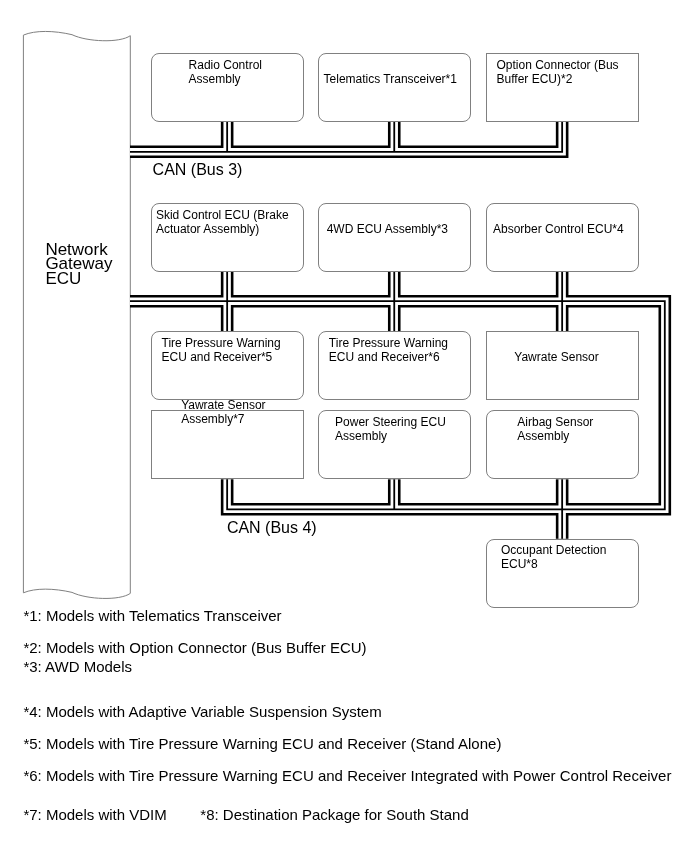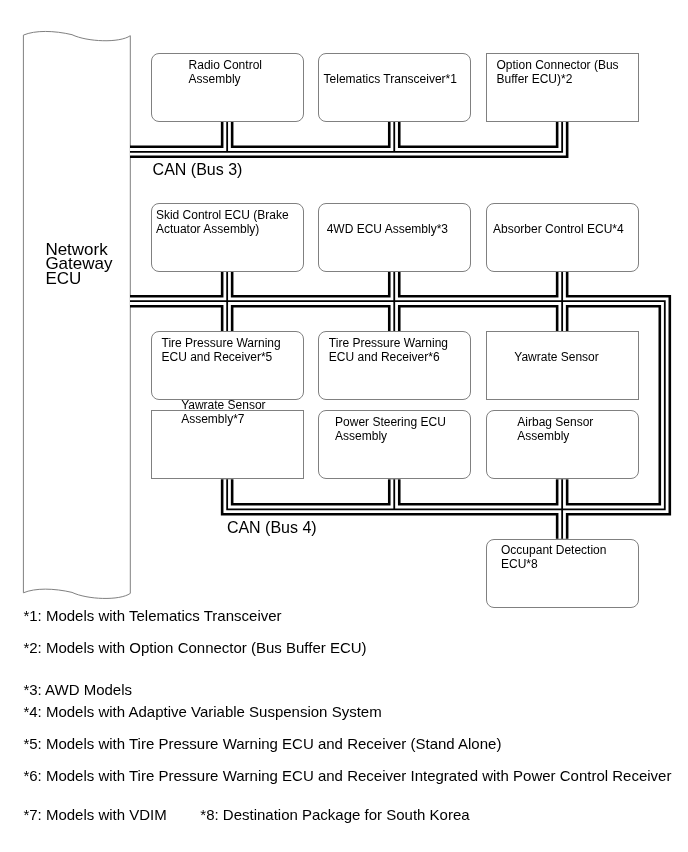--- a/index.html
+++ b/index.html
@@ -105,23 +105,23 @@
       <div class="ecu-text" style="left: 486.9px; top: 543.1px; width: 133.7px;"><span>Occupant Detection
 ECU*8</span></div>
     </div>
   <div id="labels-layer">
       <div class="bus-label" style="left: 152.6px; top: 164.3px;">CAN (Bus 3)</div>
       <div class="bus-label" style="left: 226.9px; top: 521.7px;">CAN (Bus 4)</div>
     </div>
   <div id="footnote-layer">
       <div class="footnote" style="left: 23.4px; top: 610.4px;">*1: Models with Telematics Transceiver</div>
       <div class="footnote" style="left: 23.4px; top: 642.1px;">*2: Models with Option Connector (Bus Buffer ECU)</div>
-      <div class="footnote" style="left: 23.4px; top: 684px;">*3: AWD Models</div>
+      <div class="footnote" style="left: 23.4px; top: 661px;">*3: AWD Models</div>
       <div class="footnote" style="left: 23.4px; top: 705.8px;">*4: Models with Adaptive Variable Suspension System</div>
       <div class="footnote" style="left: 23.4px; top: 737.7px;">*5: Models with Tire Pressure Warning ECU and Receiver (Stand Alone)</div>
       <div class="footnote" style="left: 23.4px; top: 769.8px;">*6: Models with Tire Pressure Warning ECU and Receiver Integrated with Power Control Receiver</div>
       <div class="footnote" style="left: 23.4px; top: 808.6px;">*7: Models with VDIM</div>
-      <div class="footnote" style="left: 200.3px; top: 808.6px;">*8: Destination Package for South Korea</div>
+      <div class="footnote" style="left: 200.3px; top: 808.6px;">*8: Destination Package for South Stand</div>
     </div>
 <div class="gateway-label" style="left: 45.4px; top: 243px;">Network
 Gateway
 ECU</div>
   </div>
 
 </body></html>

